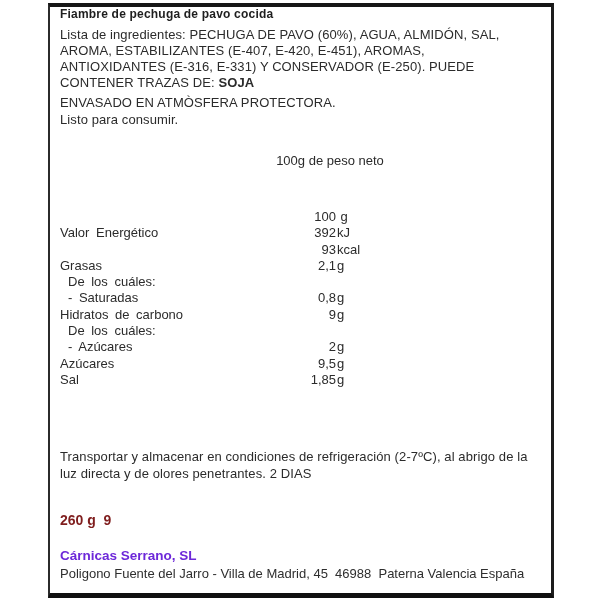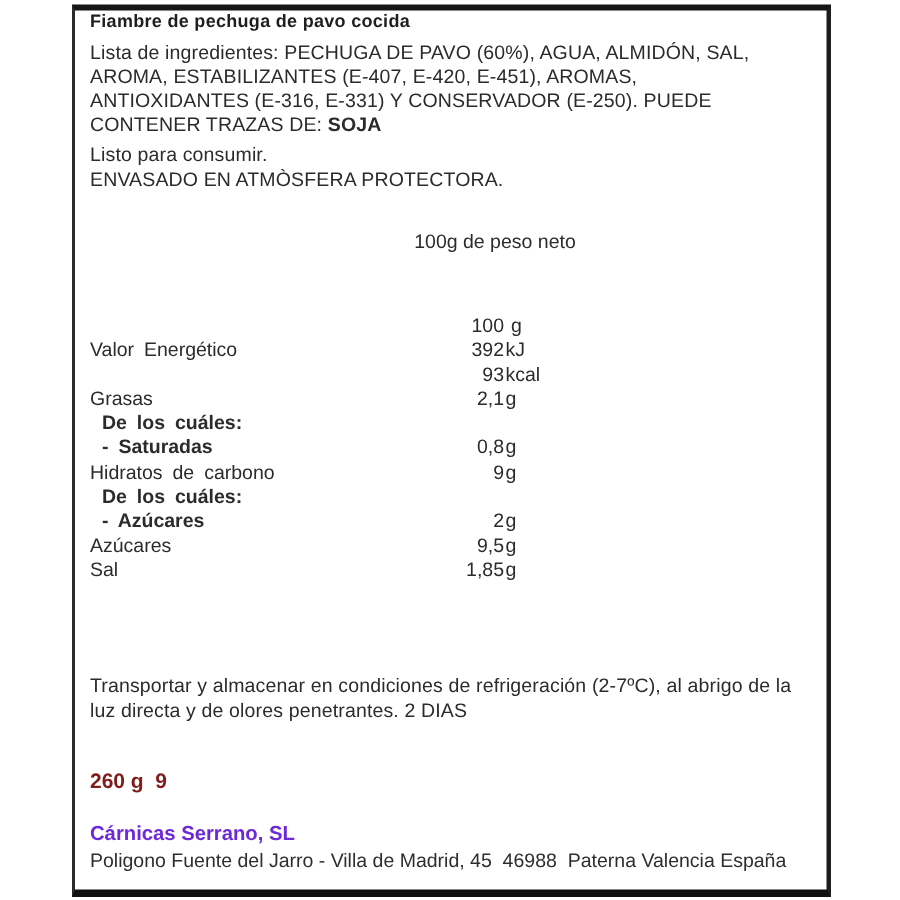--- a/index.html
+++ b/index.html
@@ -64,21 +64,21 @@
     display: flex;
     height: 16.3px;
     line-height: 16.3px;
     align-items: flex-start;
   }
   .nut-row .nlabel {
     flex: 0 0 220px;
     word-spacing: 3px;
     white-space: pre;
   }
-  .nut-row .nlabel.indent { padding-left: 8px; flex-basis: 212px; font-weight: bold; }
+  .nut-row .nlabel.indent { padding-left: 8px; flex-basis: 212px; }
   .nut-row .nnum {
     flex: 0 0 56px;
     text-align: right;
     white-space: pre;
   }
   .nut-row .nunit {
     margin-left: 1px;
     white-space: pre;
   }
   .storage {
@@ -114,22 +114,22 @@
 
 <div class="label-box">
 
   <div class="abs title">Fiambre de pechuga de pavo cocida</div>
 
   <div class="abs ingredients">
     <span>Lista de ingredientes: PECHUGA DE PAVO (60%), AGUA, ALMIDÓN, SAL, AROMA, ESTABILIZANTES (E-407, E-420, E-451), AROMAS, ANTIOXIDANTES (E-316, E-331) Y CONSERVADOR (E-250). PUEDE CONTENER TRAZAS DE: </span><b>SOJA</b>
   </div>
 
   <div class="abs consumption">
+    <div>ENVASADO EN ATMÒSFERA PROTECTORA.</div>
     <div>Listo para consumir.</div>
-    <div>ENVASADO EN ATMÒSFERA PROTECTORA.</div>
   </div>
 
   <div class="abs nut-header">
     <div>100g de peso neto</div>
   </div>
 
   <div class="abs nut-table" id="nut-table">
   <div class="nut-row">
     <span class="nlabel"></span>
     <span class="nnum">100</span>

